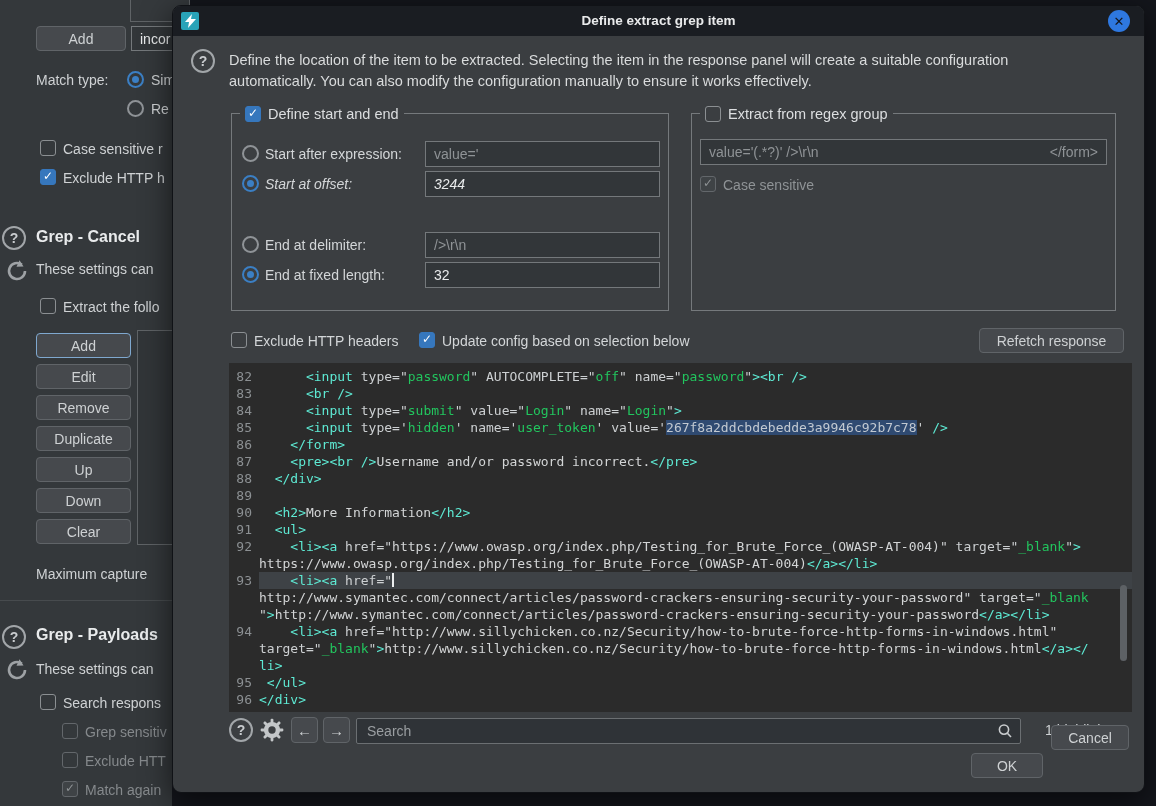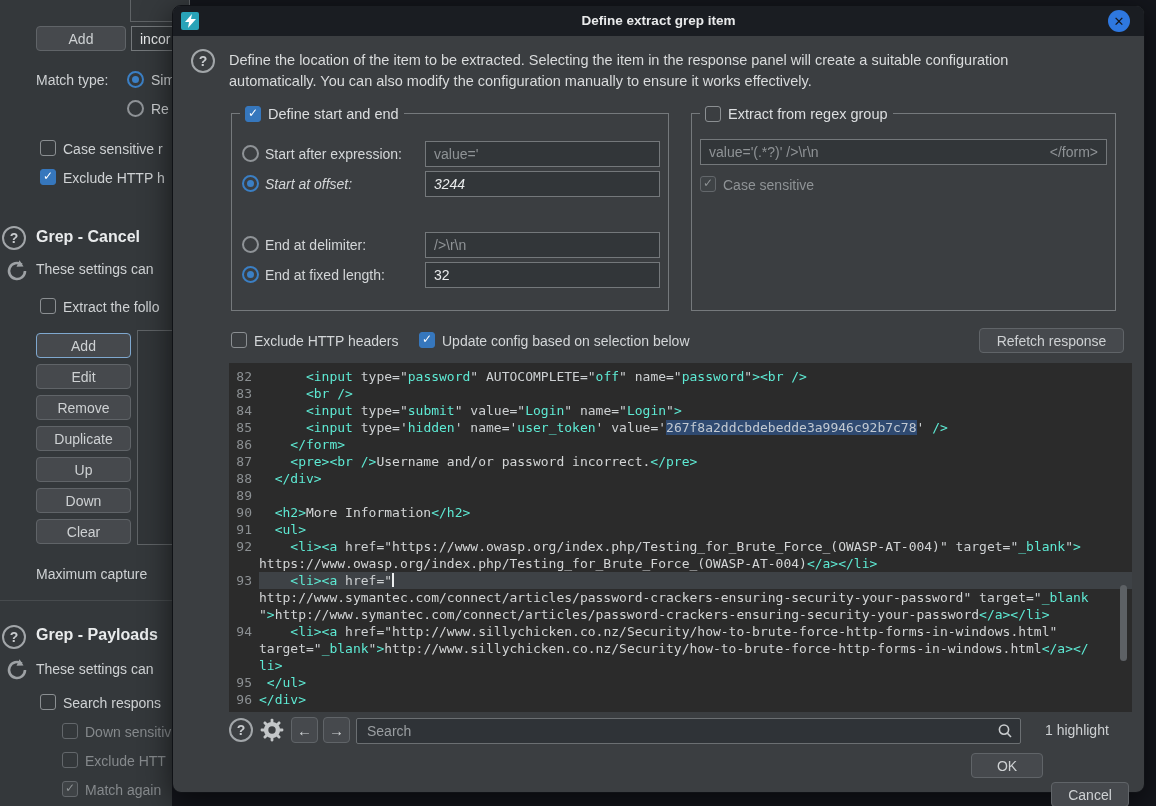--- a/index.html
+++ b/index.html
@@ -82,39 +82,39 @@
   
   .code-panel { position:absolute; left:56px; top:357px; width:903px; height:349px;
     background:#2b2b2b; overflow:hidden;
     font-family:"DejaVu Sans Mono","Liberation Mono",monospace; font-size:13px; line-height:17px; }
   .code-rows { position:absolute; left:0; top:5px; right:0; }
   .code-row { display:flex; height:17px; }
   .gutter { flex:none; width:30px; text-align:right; padding-right:7px; color:#8c9093; }
   .code-text { flex:1; white-space:pre; color:#d3d5d6; }
   .code-row.current .code-text { background:#3e4246; }
   .tk-p { color:#d3d5d6; } .tk-a { color:#cdd0d2; }
-  .tk-t { color:#5eead4; } .tk-v { color:#5eead4; }
+  .tk-t { color:#5eead4; } .tk-v { color:#22c55e; }
   .tk-h { color:#c2c9d1; background:#2f4a71; }
   .caret { display:inline-block; width:2px; height:14px; background:#eceeef; vertical-align:-2px; }
   .scroll-thumb { position:absolute; right:5px; top:222px; width:7px; height:76px;
     background:#5d6165; border-radius:4px; }
 
   
   .mini-btn { position:absolute; width:27px; height:26px; background:#46494d;
     border:1px solid #606468; border-radius:4px; color:#d0d3d5; font-size:15px;
     display:flex; align-items:center; justify-content:center; }
   .search-wrap { position:absolute; left:183px; top:712px; width:665px; height:26px; }
   .search-input { width:100%; height:100%; background:#2f3337; border:1px solid #6b6f72;
     border-radius:2px; color:#e6e8ea; font-size:14px; padding:0 30px 0 10px; outline:none;
     font-family:"Liberation Sans","DejaVu Sans",sans-serif; }
   .search-input::placeholder { color:#9a9ea1; }
   .mag { position:absolute; right:8px; top:5px; }
   .hl-count { position:absolute; left:872px; top:716px; color:#ced1d3; font-size:14px; }
   .ok-btn { position:absolute; left:798px; top:747px; width:72px; height:25px; }
-  .cancel-btn { position:absolute; left:878px; top:776px; width:78px; height:25px; }
+  .cancel-btn { position:absolute; left:878px; top:719px; width:78px; height:25px; }
 </style>
 </head>
 <body>
 
 <div class="stage">
 
   <div class="bg-panel">
     <div class="bg-partial-box"></div>
     <div class="btn bg-add-top">Add</div>
     <div class="tfield bg-incor">
@@ -166,21 +166,21 @@
         </svg>
     </div>
     <div class="bg-label" style="left:36px;top:661px">These settings can</div>
     <div style="position:absolute;left:40px;top:694px;width:130px;height:112px">
         <div style="position: absolute; left: 0px; top: 0px; height: 18px; width: 130px;">
           <span class="cb" style="left: 0px; top: 0px;"></span>
           <span class="bg-label" style="left: 23px; top: 1px;">Search respons</span>
         </div>
         <div style="position: absolute; left: 0px; top: 29px; height: 18px; width: 130px;">
           <span class="cb dis" style="left: 22px; top: 0px;"></span>
-          <span class="bg-label" style="left: 45px; top: 1px; color: rgb(133, 137, 140);">Down sensitiv</span>
+          <span class="bg-label" style="left: 45px; top: 1px; color: rgb(133, 137, 140);">Grep sensitiv</span>
         </div>
         <div style="position: absolute; left: 0px; top: 58px; height: 18px; width: 130px;">
           <span class="cb dis" style="left: 22px; top: 0px;"></span>
           <span class="bg-label" style="left: 45px; top: 1px; color: rgb(133, 137, 140);">Exclude HTT</span>
         </div>
         <div style="position: absolute; left: 0px; top: 87px; height: 18px; width: 130px;">
           <span class="cb dis-checked" style="left: 22px; top: 0px;"></span>
           <span class="bg-label" style="left: 45px; top: 1px; color: rgb(133, 137, 140);">Match again</span>
         </div>
       </div>

